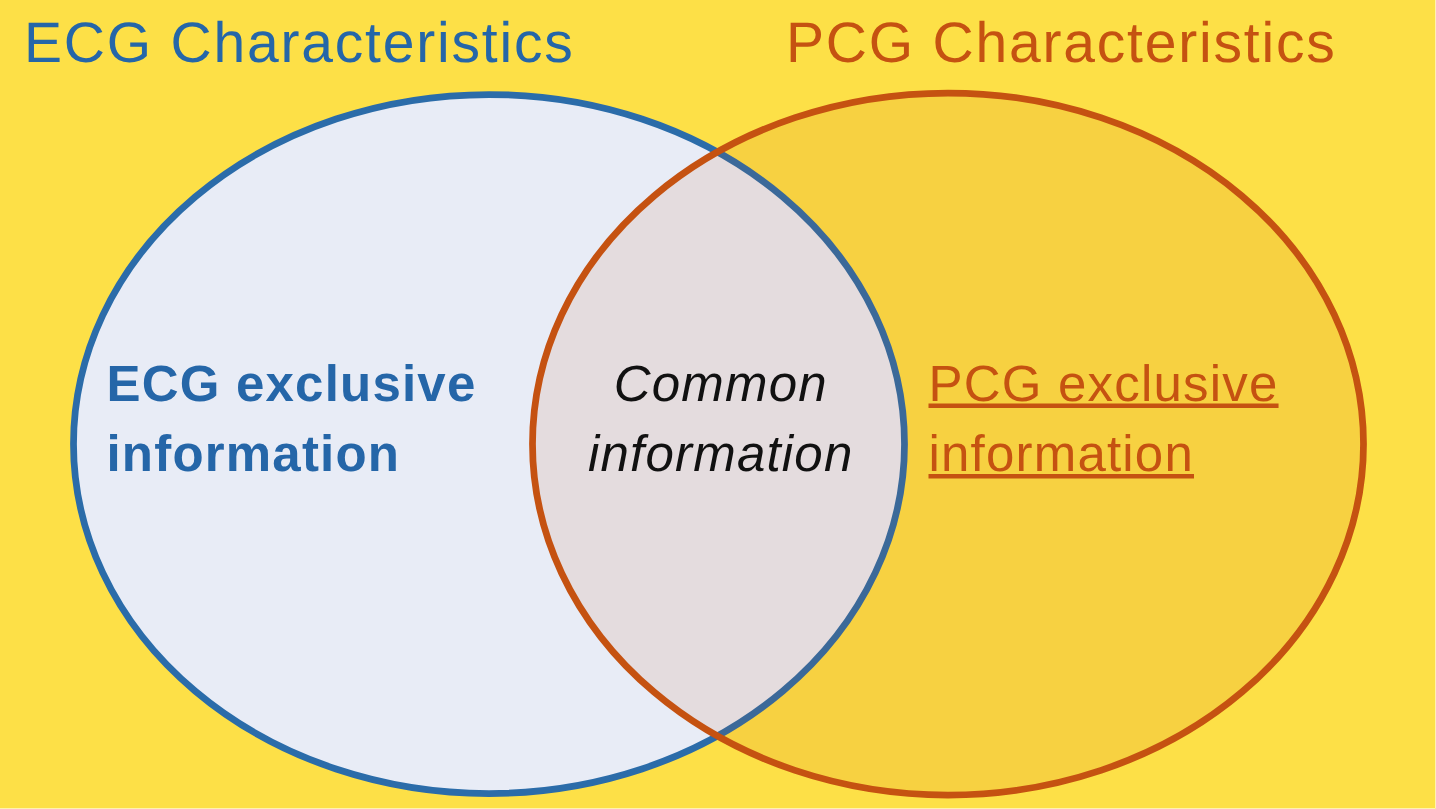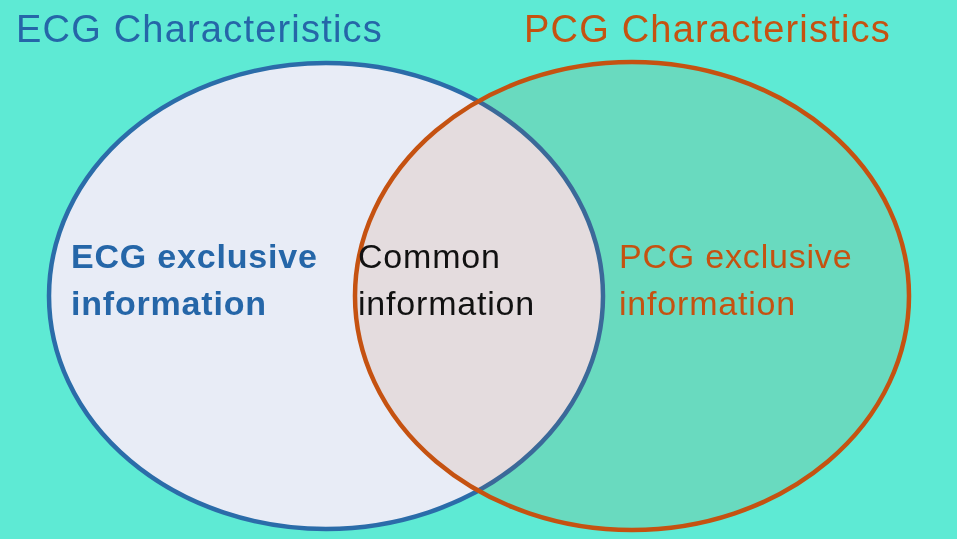--- a/index.html
+++ b/index.html
@@ -4,21 +4,21 @@
 <style>
   html, body {
     margin: 0;
     padding: 0;
     background: #ffffff;
   }
   .canvas {
     position: relative;
     width: 957px;
     height: 539px;
-    background: #5eead4;
+    background: #fde047;
     overflow: hidden;
     font-family: "Liberation Sans", sans-serif;
   }
   .venn-svg {
     position: absolute;
     left: 0;
     top: 0;
     z-index: 1;
   }
   .title {
@@ -49,26 +49,28 @@
     white-space: nowrap;
   }
   .label-ecg {
     left: 71px;
     color: #2566A8;
     font-weight: bold;
   }
   .label-common {
     left: 358px;
     width: 245px;
-    text-align: left;
+    text-align: center;
     color: #111111;
+    font-style: italic;
   }
   .label-pcg {
     left: 619px;
     color: #C55211;
+    text-decoration: underline;
   }
 </style>
 </head>
 <body>
 
 <div class="canvas">
 
   <svg class="venn-svg" width="957" height="539" viewBox="0 0 957 539">
     <ellipse cx="326" cy="296" rx="277" ry="233" stroke-width="4.5" fill="#E8ECF6" stroke="#2B6CA9"></ellipse>
     <ellipse cx="632" cy="296" rx="277" ry="234" stroke-width="4.5" fill="#C55211" fill-opacity="0.105" stroke="#C55211"></ellipse>

